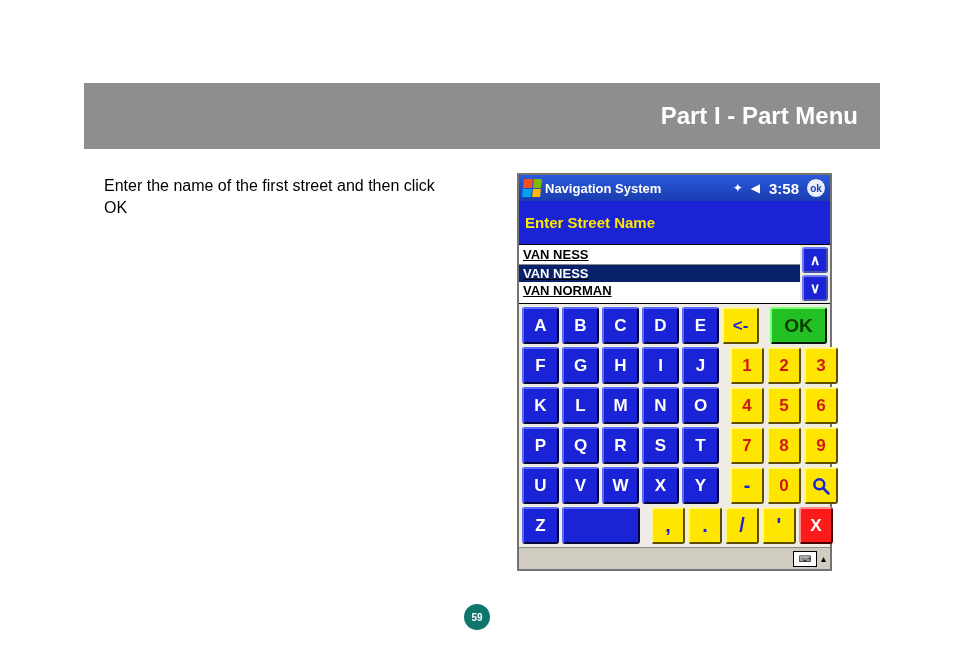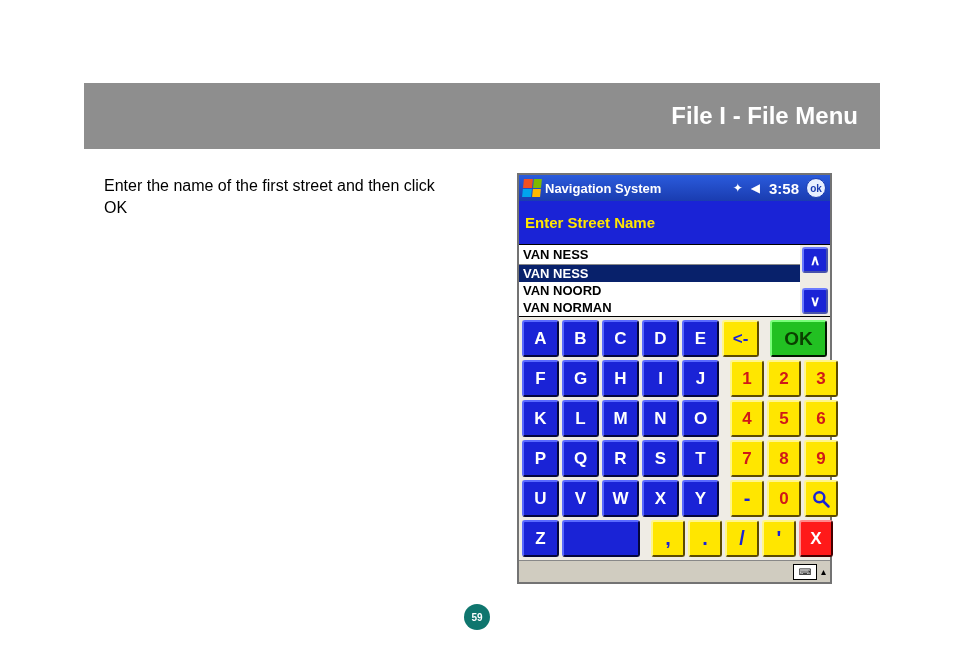--- a/index.html
+++ b/index.html
@@ -115,20 +115,21 @@
     background:#fff;
     border-top:1px solid #000;
     border-bottom:1px solid #000;
   }
   .list-box {
     flex:1;
     background:#fff;
     font-size:13px;
     font-weight:bold;
     color:#000;
+    text-decoration:underline;
   }
   .list-input {
     padding:2px 4px;
     border-bottom:1px solid #888;
     background:#fff;
   }
   .list-row { padding:1px 4px; }
   .list-row.selected {
     background:#08216b;
     color:#ffffff;
@@ -228,21 +229,21 @@
     width:24px;height:16px;border:1px solid #000;background:#fff;
     display:flex;align-items:center;justify-content:center;font-size:9px;
   }
   .sip-arrow { font-size:10px; color:#000; }
   .gap5 { flex:0 0 5px; }
 </style>
 </head>
 <body>
 
 <div class="header-bar">
-  <h1>File I - File Menu</h1>
+  <h1>Part I - Part Menu</h1>
 </div>
 
 <p class="body-text">Enter the name of the first street and then click OK</p>
 
 <div class="page-number">59</div>
 
 <div class="pda">
 
   <div class="pda-titlebar">
     <div class="win-flag">
@@ -258,21 +259,20 @@
     <span class="pda-time">3:58</span>
     <span class="ok-badge">ok</span>
   </div>
 
   <div class="prompt-bar">Enter Street Name</div>
 
   <div class="list-area">
     <div class="list-box">
       <div class="list-input">VAN NESS</div>
       <div class="list-row selected">VAN NESS</div>
-      <div class="list-row">VAN NOORD</div>
       <div class="list-row">VAN NORMAN</div>
     </div>
     <div class="scroll-col">
       <div class="scroll-btn">∧</div>
       <div class="scroll-btn">∨</div>
     </div>
   </div>
 
   <div class="keyboard">
 

